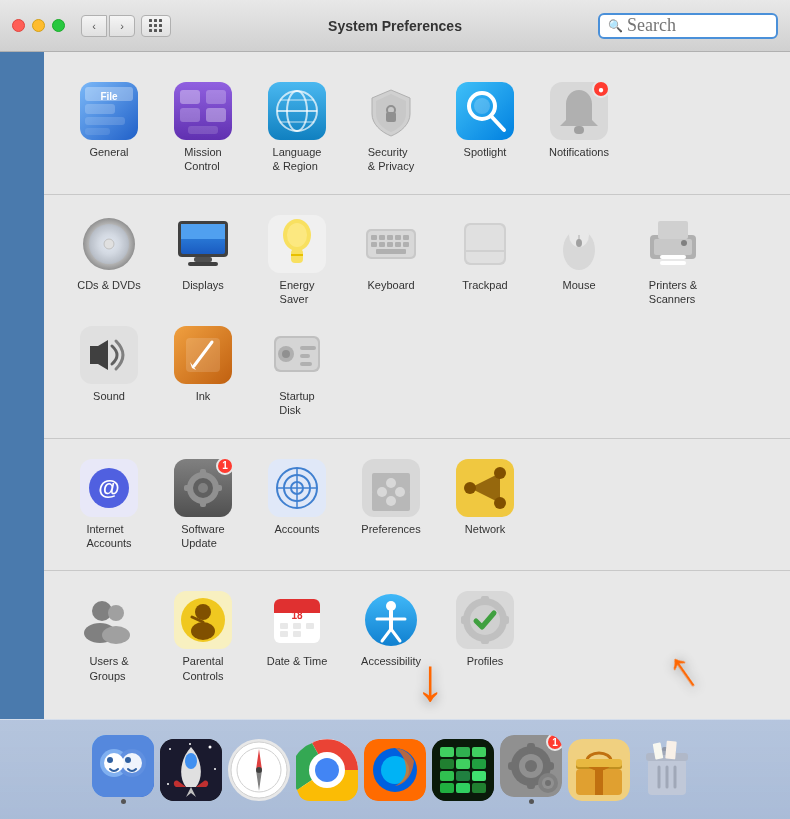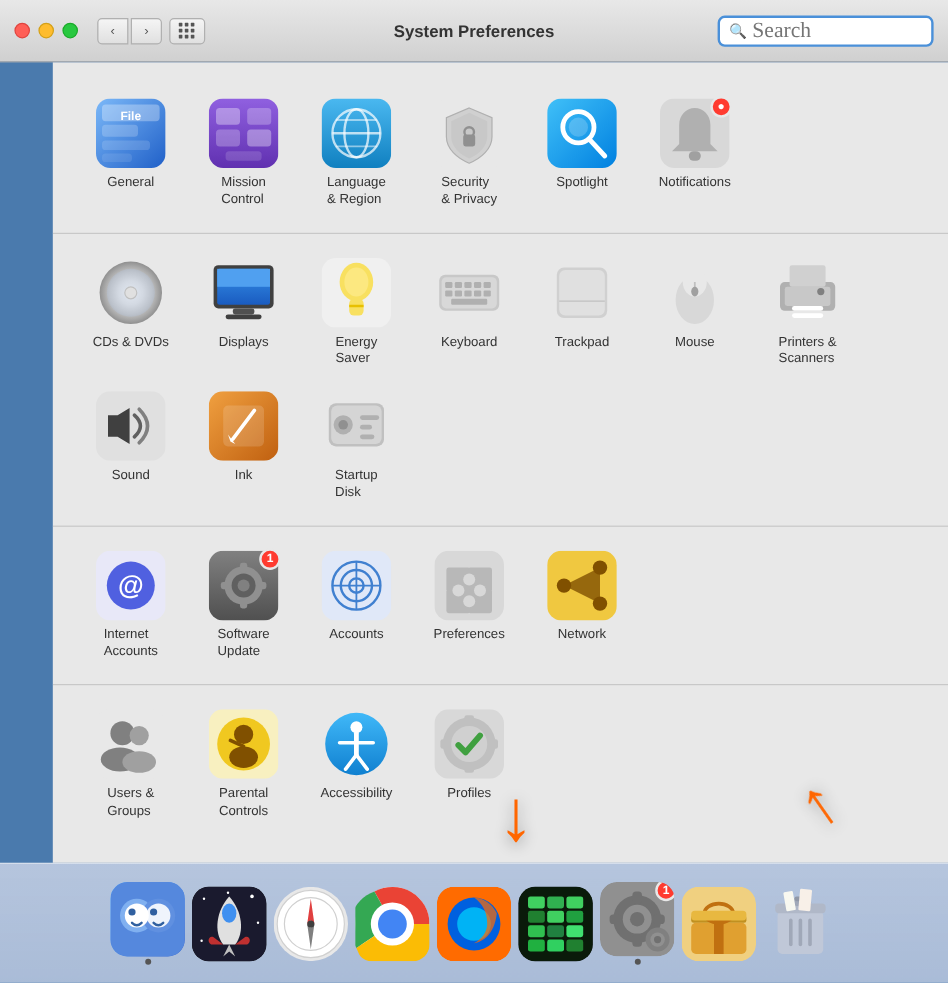--- a/index.html
+++ b/index.html
@@ -638,20 +638,36 @@
             <circle cx="29" cy="21" r="8" fill="#805000"></circle>
             <ellipse cx="29" cy="40" rx="12" ry="9" fill="#805000"></ellipse>
 
             <line x1="29" y1="31" x2="18" y2="26" stroke="#805000" stroke-width="3" stroke-linecap="round"></line>
           </svg>
         </div>
         <span class="pref-label">Parental<br>Controls</span>
       </div>
 
 
+      <div class="pref-item">
+        <div class="pref-icon">
+          <svg viewBox="0 0 58 58" xmlns="http://www.w3.org/2000/svg">
+            <rect x="6" y="8" width="46" height="44" rx="6" fill="white"></rect>
+            <rect x="6" y="8" width="46" height="14" rx="6" fill="#e03030"></rect>
+            <rect x="6" y="16" width="46" height="6" fill="#e03030"></rect>
+            <text x="29" y="28" text-anchor="middle" font-size="10" font-weight="bold" fill="#e03030">18</text>
+            <rect x="12" y="32" width="8" height="6" rx="1" fill="#e8e8e8"></rect>
+            <rect x="25" y="32" width="8" height="6" rx="1" fill="#e8e8e8"></rect>
+            <rect x="38" y="32" width="8" height="6" rx="1" fill="#e8e8e8"></rect>
+            <rect x="12" y="40" width="8" height="6" rx="1" fill="#e8e8e8"></rect>
+            <rect x="25" y="40" width="8" height="6" rx="1" fill="#e8e8e8"></rect>
+          </svg>
+        </div>
+        <span class="pref-label">Date &amp; Time</span>
+      </div>
 
 
       <div class="pref-item">
         <div class="pref-icon">
           <svg viewBox="0 0 58 58" xmlns="http://www.w3.org/2000/svg">
             <defs>
                 <linearGradient id="accgrad" x1="0" y1="0" x2="0" y2="1">
                   <stop offset="0%" stop-color="#40b8f8"></stop>
                   <stop offset="100%" stop-color="#1080d0"></stop>
                 </linearGradient>

